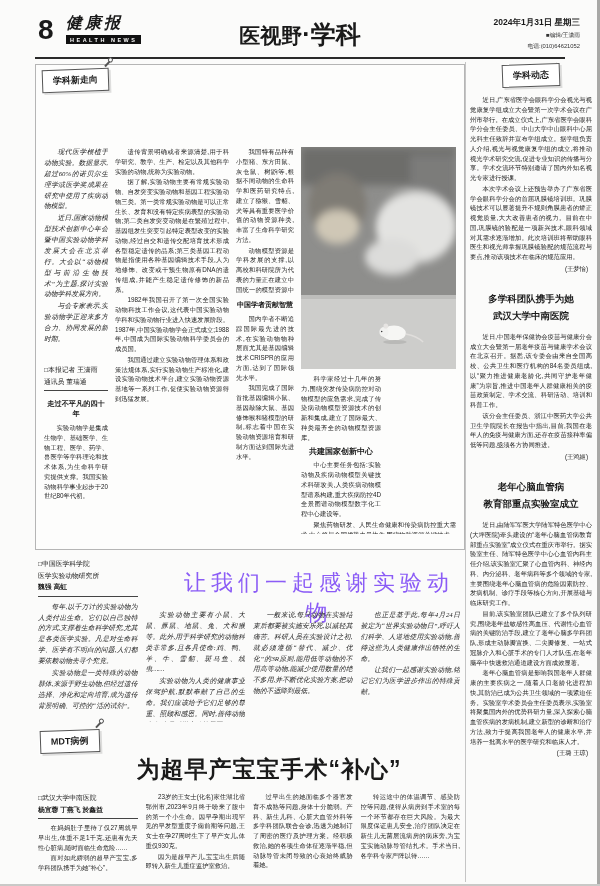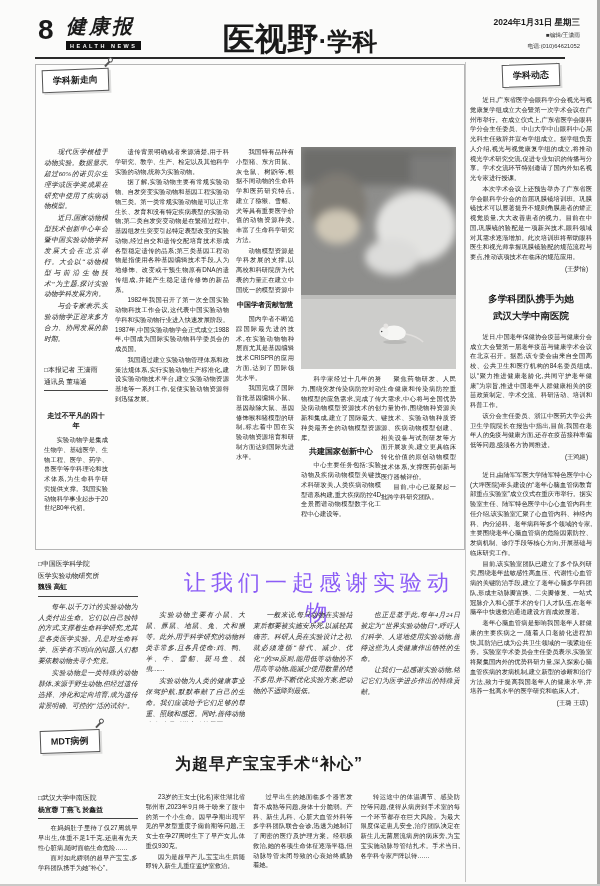--- a/index.html
+++ b/index.html
@@ -5,25 +5,25 @@
   html,body{margin:0;padding:0;background:#e8e8e6;}
   .page{position:relative;width:600px;height:886px;background:#fbfbfa;margin:0 auto;
         font-family:"Liberation Sans",sans-serif;color:#1a1a1a;overflow:hidden;}
   .scan-edge{position:absolute;right:0;top:0;width:3px;height:100%;background:#a8a8a6;}
   .scan-edge-b{position:absolute;right:0;bottom:0;width:100%;height:2px;background:#c9c9c7;}
 
   
   .pageno{position:absolute;left:38px;top:14px;font-size:28px;font-weight:900;}
   .masthead{position:absolute;left:66px;top:13px;}
   .mh-name{font-family:Liberation Mono, monospace;font-style:italic;font-weight:bold;
-           font-size:20px;letter-spacing:3px;}
+           font-size:16px;letter-spacing:3px;}
   .mh-bar{background:#111;color:#fff;font-size:5.5px;font-weight:bold;letter-spacing:2.5px;
           padding:1.5px 4px;text-align:center;margin-top:1px;}
   .section-title{position:absolute;left:0;right:0;top:18px;text-align:center;}
-  .st-light{font-family:"Liberation Serif",serif;font-size:32px;font-weight:600;}
+  .st-light{font-family:"Liberation Serif",serif;font-size:21px;font-weight:600;}
   .st-dot{font-size:25px;font-weight:900;}
   .st-bold{font-size:25px;font-weight:900;}
   .dateblock{position:absolute;right:20px;top:17px;text-align:right;}
   .date{font-size:8.5px;font-weight:bold;}
   .editor,.phone{font-size:5.8px;color:#333;margin-top:2px;}
   .header-rule{position:absolute;left:35px;right:35px;top:57px;height:2px;background:#2a2a2a;}
 
   
   .badge{display:inline-block;font-size:9px;font-weight:bold;padding:4px 10px;
          border:1.2px solid #555;background:#fff;transform:rotate(-2deg);
@@ -47,47 +47,47 @@
   .main-badge{position:absolute;left:6px;top:4px;}
   .main-headline{margin-top:30px;text-align:center;font-size:31px;font-weight:900;
                  letter-spacing:2px;line-height:1.1;}
   .main-content{position:absolute;left:8px;right:8px;top:82px;bottom:8px;display:flex;gap:7px;}
   .colA{width:64px;}
   .colB{width:114px;}
   .colC{width:58px;}
   .colD{flex:1;}
   .byline{font-size:6.8px;line-height:1.7;border-bottom:1px solid #444;
           padding-bottom:3px;margin-top:5px;}
-  .sec-head{font-weight:bold;text-align:center;margin:20px 0 4px 0;}
+  .sec-head{font-weight:bold;text-align:center;margin:8px 0 4px 0;}
   .sec-head-a{font-size:7.2px;}
   .sec-head-c{font-size:7px;margin:5px 0 4px 0;}
   .sec-head-d{font-size:8px;margin:4px 0 3px 0;}
   .intro-block{height:212px;overflow:hidden;}
   .colC-t1{height:148px;overflow:hidden;}
   .photo{width:100%;height:222px;background:#999;}
-  .minis{display:flex;margin-top:5px;height:160px;}
+  .minis{display:flex;margin-top:5px;height:160px;flex-direction:column;}
   .miniL{width:80px;overflow:hidden;}
   .miniR{flex:1;overflow:hidden;}
 
   
   .thanks{position:absolute;left:35px;top:556px;width:428px;height:168px;}
   .thanks-headline{position:absolute;left:140px;right:0;top:12px;text-align:center;
                    font-family:"Liberation Serif",serif;font-size:22px;font-weight:500;
                    letter-spacing:5px;color:#8b5cf6;}
   .thanks-cols{position:absolute;left:3px;right:3px;top:2px;bottom:2px;display:flex;gap:8px;}
   .thanks-cols .tcol{flex:1;overflow:hidden;}
   .tcol.pad{padding-top:52px;}
   .byline2{font-size:6.8px;line-height:1.7;border-bottom:1px solid #444;
            padding-bottom:3px;margin-bottom:5px;width:118px;}
 
   
   .mdt{position:absolute;left:35px;top:728px;width:428px;height:158px;}
   .mdt-badge{position:absolute;left:5px;top:2px;}
   .mdt-headline{position:absolute;left:80px;right:40px;top:26px;text-align:center;
-                font-size:16px;font-weight:900;letter-spacing:1px;}
+                font-size:23px;font-weight:900;letter-spacing:1px;}
   .mdt-cols{position:absolute;left:3px;right:3px;top:64px;bottom:0;display:flex;gap:8px;}
   .mdt-cols .mcol{flex:1;overflow:hidden;}
   .byline3{font-size:6.8px;line-height:1.7;border-bottom:1px solid #444;
            padding-bottom:3px;margin-bottom:4px;width:110px;}
 
   
   .v-divider{position:absolute;left:465px;top:62px;width:1px;height:820px;background:#c5c5c5;}
   .sidebar{position:absolute;left:470px;top:62px;width:122px;height:822px;overflow:hidden;}
   .sb-badge-wrap{text-align:center;margin-top:2px;}
   .sb-title{font-size:9.5px;font-weight:bold;text-align:center;line-height:1.8;}
@@ -282,20 +282,24 @@
     <div class="sb-title sb-title-n">
       <div>多学科团队携手为她</div>
       <div>武汉大学中南医院</div>
     </div>
     <div class="sb-body small">
         <p>近日,中国老年保健协会疫苗与健康分会成立大会暨第一届老年疫苗与健康学术会议在北京召开。据悉,该专委会由来自全国高校、公共卫生和医疗机构的84名委员组成,以“聚力推进健康老龄化,共同守护老年健康”为宗旨,推进中国老年人群健康相关的疫苗政策制定、学术交流、科研活动、培训和科普工作。</p>
         <p>该分会主任委员、浙江中医药大学公共卫生学院院长在报告中指出,目前,我国在老年人的免疫与健康方面,还存在疫苗接种率偏低等问题,亟须各方协同推进。</p>
       </div>
     <div class="sb-sig">(王鸿姬)</div>
 
+    <div class="sb-title sb-title-n">
+      <div>老年心脑血管病</div>
+      <div>教育部重点实验室成立</div>
+    </div>
     <div class="sb-body small">
         <p>近日,由陆军军医大学陆军特色医学中心(大坪医院)牵头建设的“老年心脑血管病教育部重点实验室”成立仪式在重庆市举行。据实验室主任、陆军特色医学中心心血管内科主任介绍,该实验室汇聚了心血管内科、神经内科、内分泌科、老年病科等多个领域的专家,主要围绕老年心脑血管病的危险因素防控、发病机制、诊疗手段等核心方向,开展基础与临床研究工作。</p>
         <p>目前,该实验室团队已建立了多个队列研究,围绕老年盐敏感性高血压、代谢性心血管病的关键防治手段,建立了老年心脑多学科团队,形成主动脉瓣置换、二尖瓣修复、一站式冠脉介入和心脏手术的专门人才队伍,在老年脑卒中快速救治通道建设方面成效显著。</p>
         <p>老年心脑血管病是影响我国老年人群健康的主要疾病之一,随着人口老龄化进程加快,其防治已成为公共卫生领域的一项紧迫任务。实验室学术委员会主任委员表示,实验室将聚集国内外的优势科研力量,深入探索心脑血管疾病的发病机制,建立新型的诊断和治疗方法,致力于提高我国老年人的健康水平,并培养一批高水平的医学研究和临床人才。</p>
       </div>
     <div class="sb-sig">(王璐 王琼)</div>
   </div>
 
   <div class="scan-edge"></div>
   <div class="scan-edge-b"></div>

